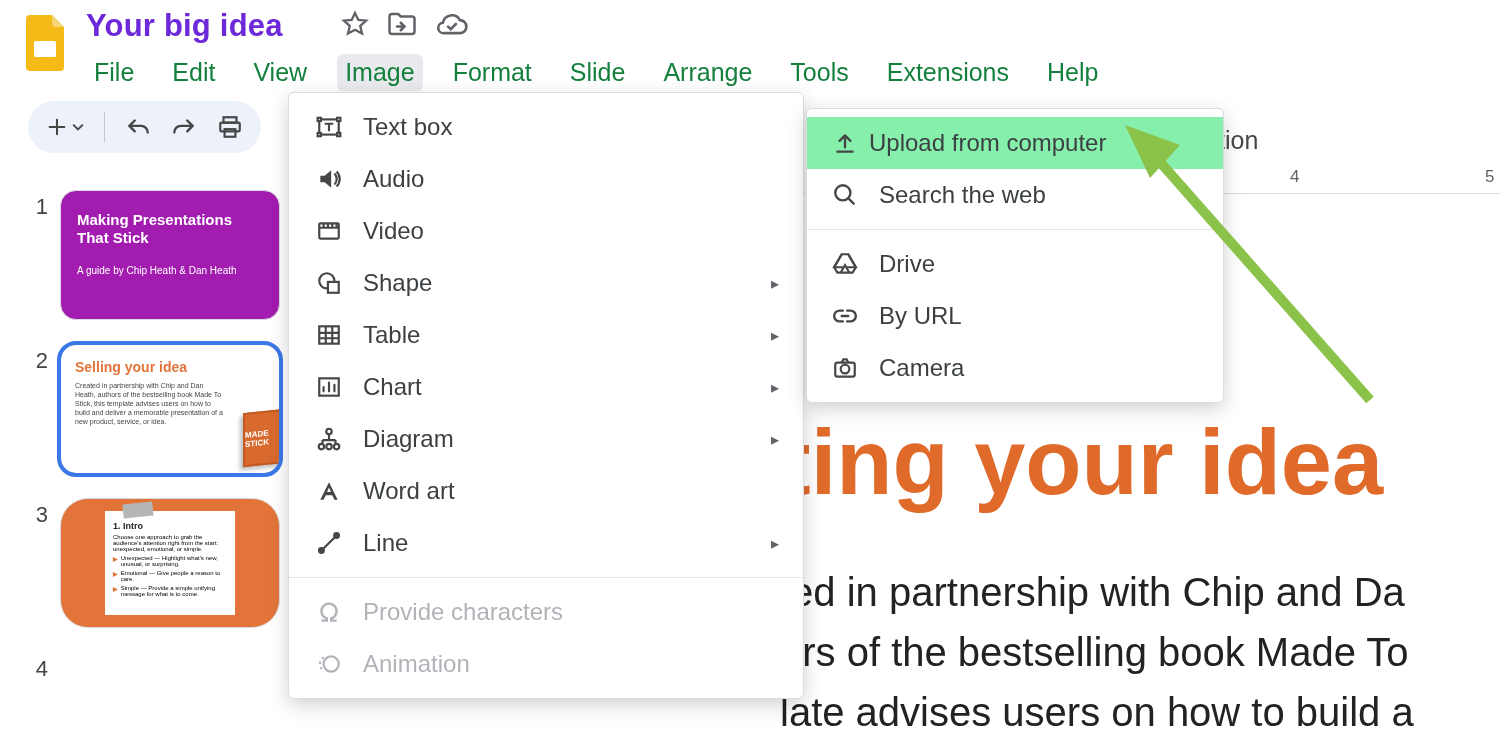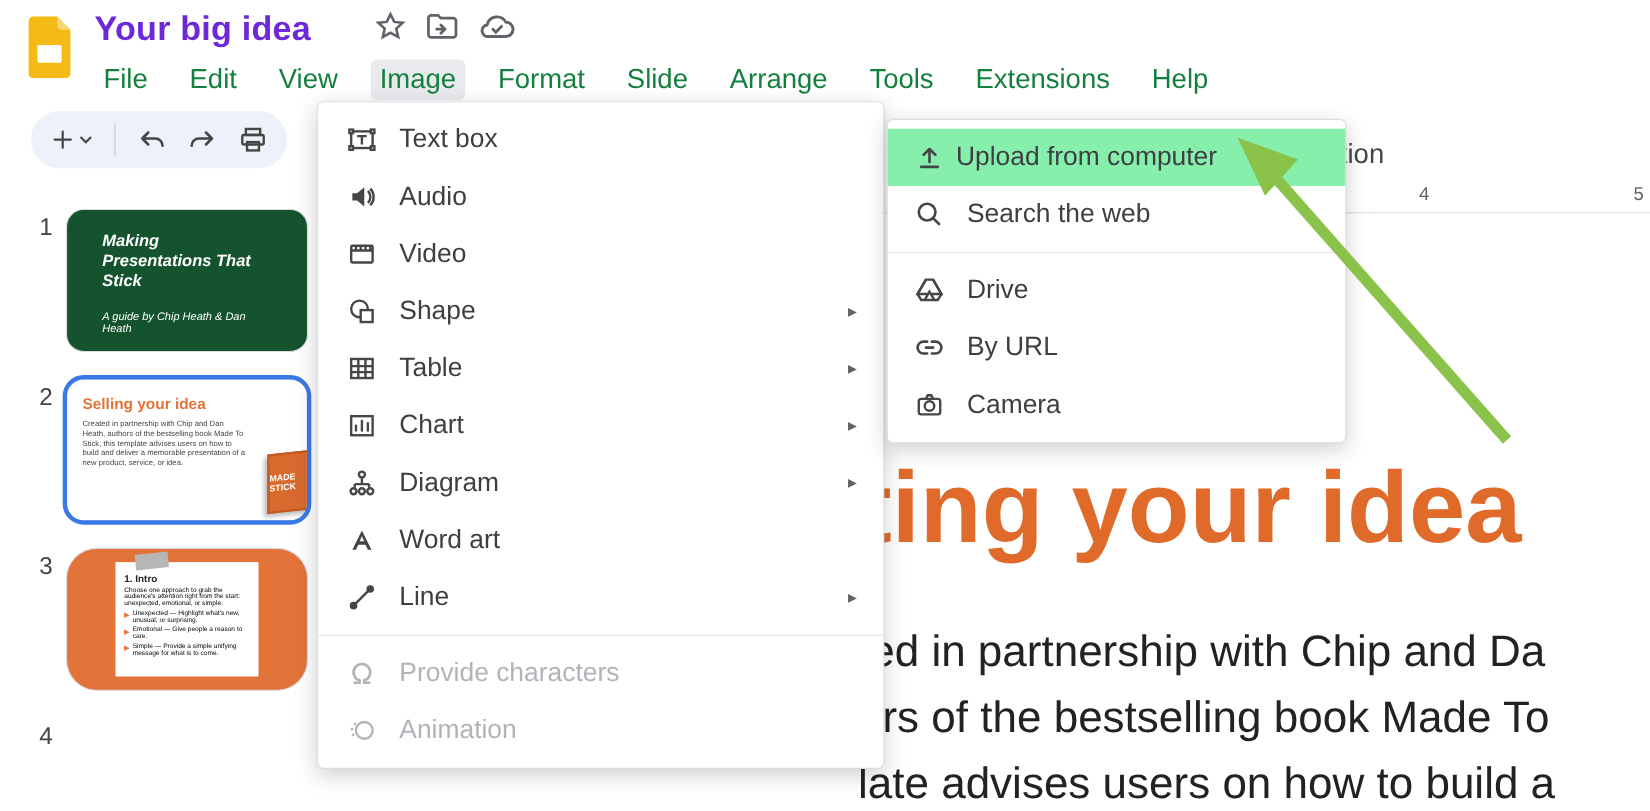--- a/index.html
+++ b/index.html
@@ -23,21 +23,21 @@
   .transition { position:absolute; left:1200px; top:126px; font-size:25px; color:#444746; }
   
   .ruler { position:absolute; top:170px; left:780px; right:0; height:24px; border-bottom:1px solid #dadce0; }
   .ruler-lbl { position:absolute; bottom:6px; font-size:17px; color:#5f6368; }
   
   .thumbs { position:absolute; top:190px; left:30px; width:260px; }
   .thumb-row { display:flex; align-items:flex-start; gap:12px; margin-bottom:24px; }
   .thumb-num { font-size:22px; color:#444; margin-top:4px; width:18px; text-align:right; }
   .thumb { width:220px; height:130px; border:1px solid #dadce0; border-radius:16px; overflow:hidden; position:relative; }
   .thumb.selected { outline:4px solid #3b78e7; outline-offset:-1px; }
-  .thumb.orange { background:#14532d; color:#fff; padding:14px 32px;font-style:italic; }
+  .thumb.orange { background:#a21caf; color:#fff; padding:14px 16px; }
   .t1-title { font-size:15px; font-weight:700; line-height:1.2; margin-top:6px; }
   .t1-sub { font-size:10px; margin-top:18px; }
   .thumb.white { background:#fff; padding:14px 14px; }
   .t2-head { font-size:14px; font-weight:700; color:#e27439; }
   .t2-body { font-size:7px; color:#444; margin-top:6px; line-height:1.3; max-width:150px; }
   .t2-book { position:absolute; right:-6px; bottom:8px; width:42px; height:54px; background:#d86a2e; border:2px solid #c35a24; transform:skewY(-6deg); box-shadow:-3px 3px 4px rgba(0,0,0,0.25); display:flex; align-items:center; justify-content:center; font-size:8px; color:#fff; font-weight:700; }
   .thumb.t3 { background:#e27439; display:flex; align-items:center; justify-content:center;border-radius:28px; }
   .t3-card { background:#fff; width:130px; height:104px; position:relative; padding:10px 8px 6px; }
   .t3-card::before{ content:""; position:absolute; top:-8px; left:18px; width:30px; height:14px; background:#b6b6b6; transform:rotate(-6deg); }
   .t3-head{ font-size:9px; font-weight:700; color:#222; }

